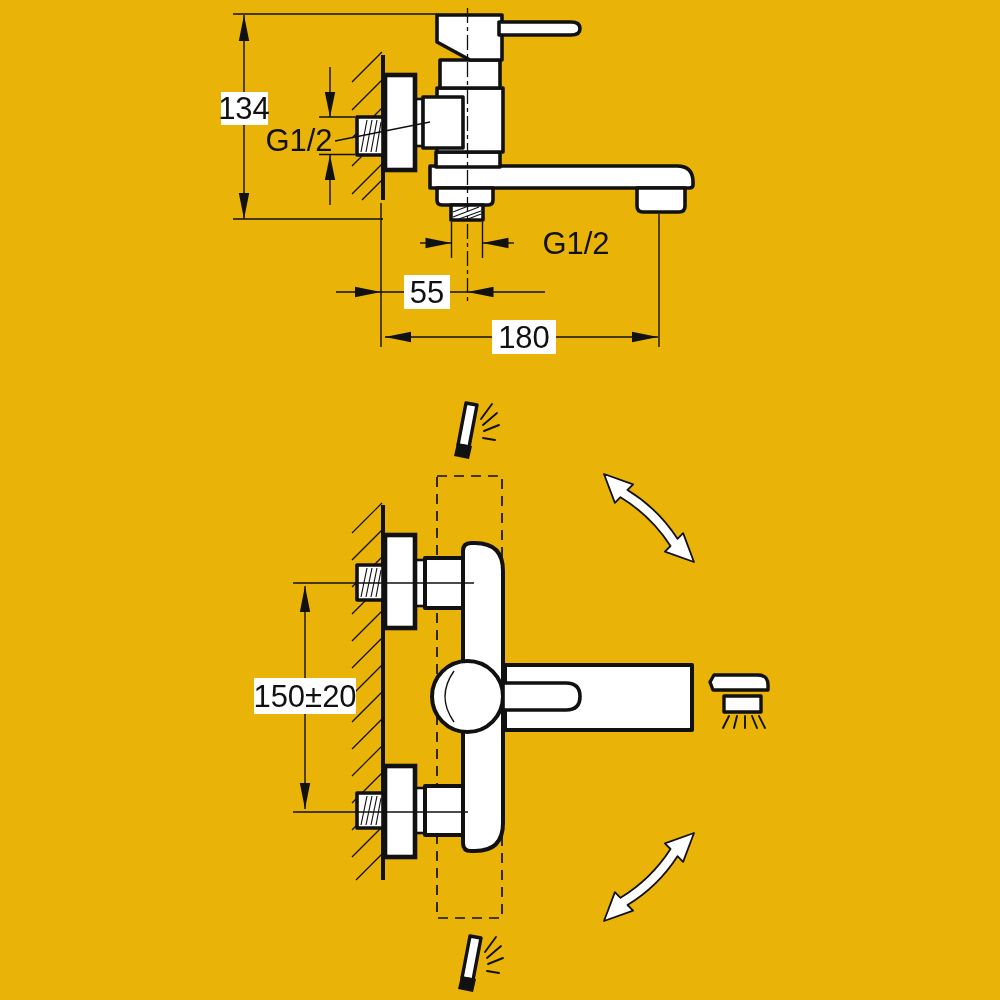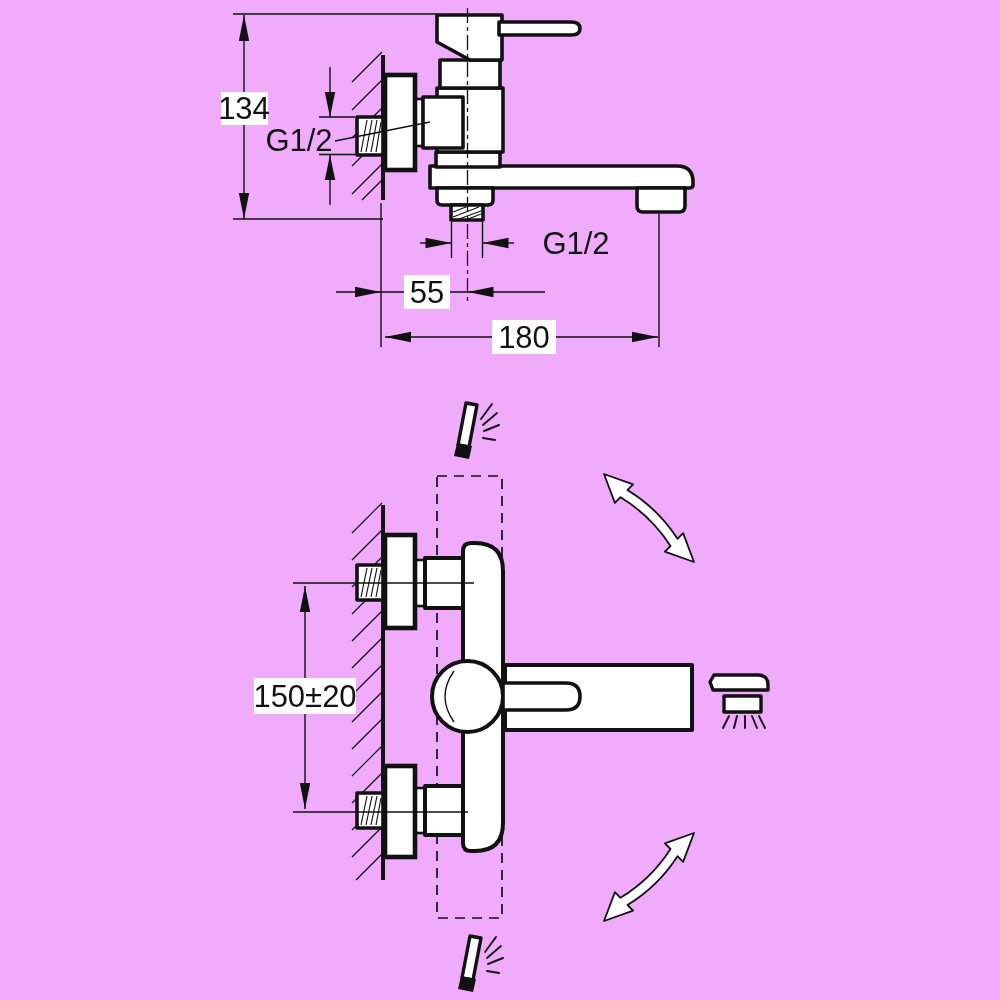--- a/index.html
+++ b/index.html
@@ -1,16 +1,16 @@
 <!DOCTYPE html>
 <html><head>
 <meta charset="utf-8">
 <style>
   html,body{margin:0;padding:0;background:#fff;}
-  .stage{position:relative;width:1000px;height:1000px;background:#f0abfc;overflow:hidden;}
+  .stage{position:relative;width:1000px;height:1000px;background:#eab308;overflow:hidden;}
   svg{position:absolute;left:0;top:0;}
   text{font-family:"Liberation Sans","DejaVu Sans",sans-serif;font-size:31px;fill:#111;}
   .thick{fill:#fff;stroke:#111;stroke-width:3.6;stroke-linejoin:round;}
   .thick4{fill:#fff;stroke:#111;stroke-width:4;stroke-linejoin:round;}
   .esc{fill:#fff;stroke:#111;stroke-width:4.6;stroke-linejoin:miter;}
   .neck{fill:#fff;stroke:#111;stroke-width:2.6;}
   .thin{stroke:#111;stroke-width:1.4;fill:none;}
   .hatch{stroke:#111;stroke-width:1.15;fill:none;}
   .arrow{fill:#111;stroke:none;}
   .cl{stroke:#111;stroke-width:1.3;fill:none;stroke-dasharray:15 4 4 4;}

